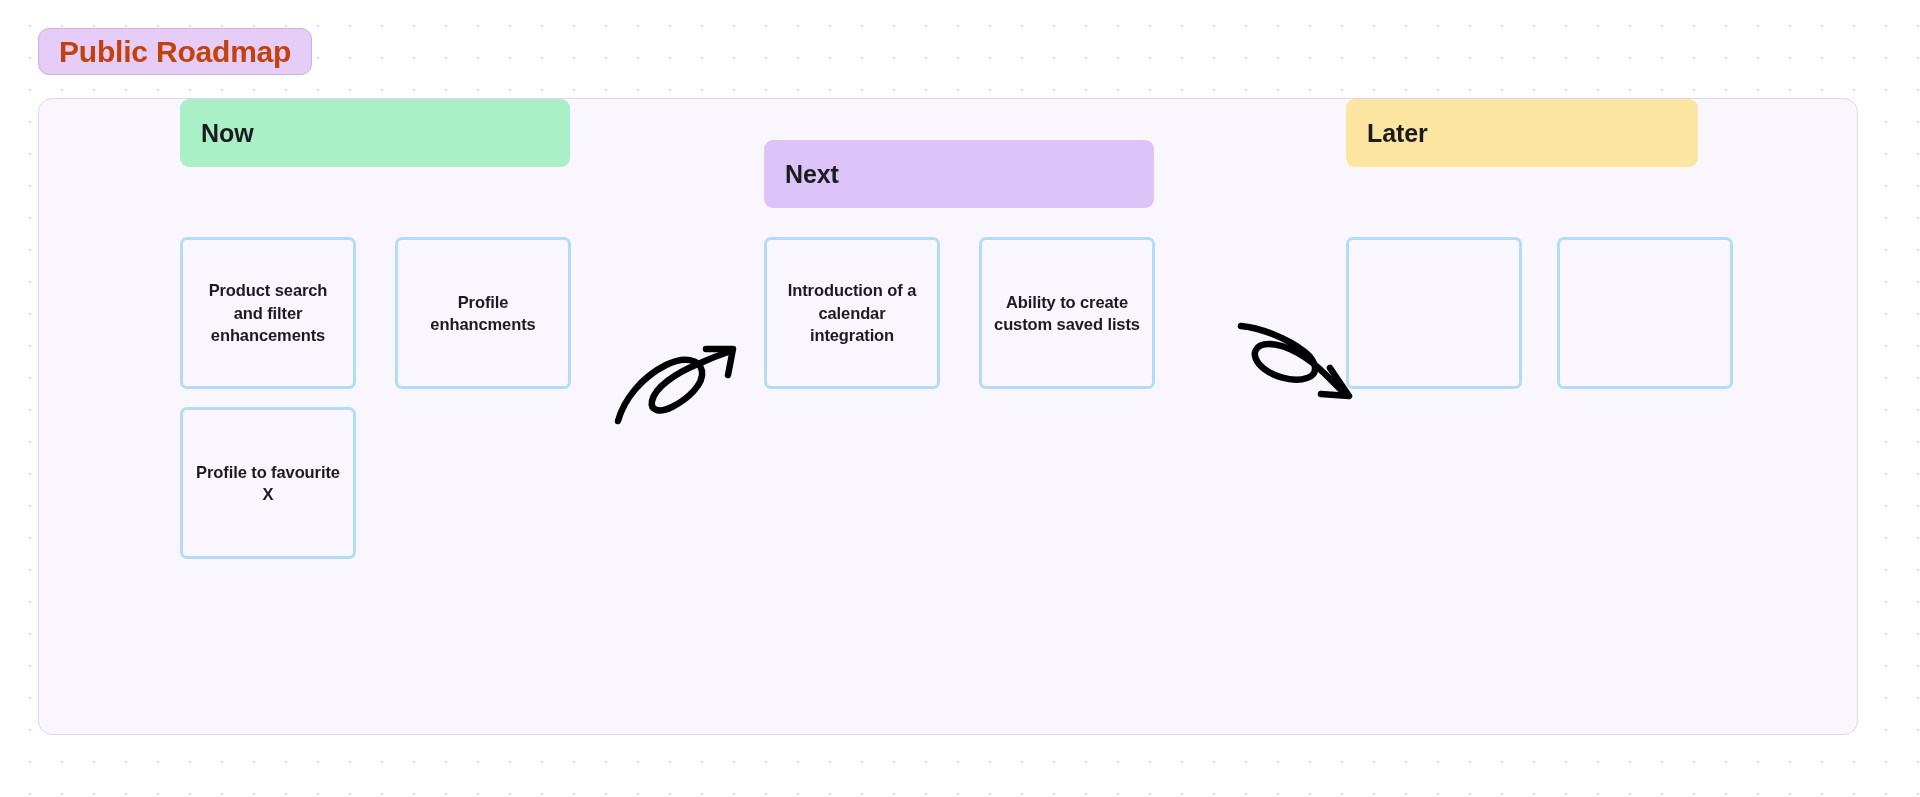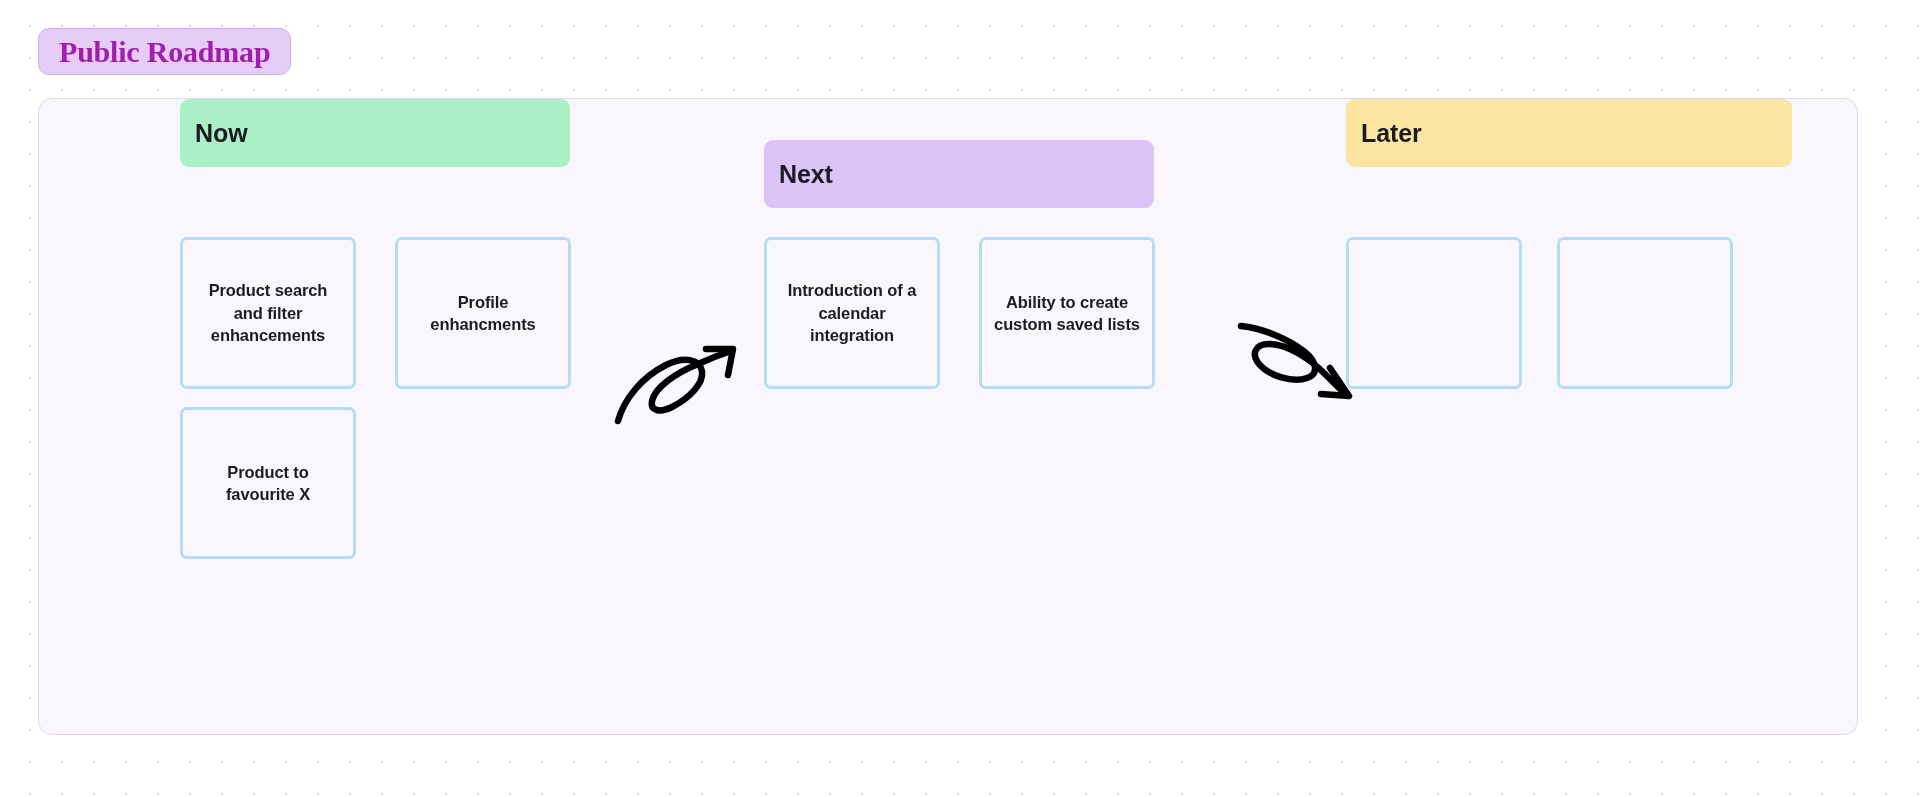--- a/index.html
+++ b/index.html
@@ -30,25 +30,24 @@
     display: flex;
     align-items: center;
     background: #e5cdf8;
     border: 1.5px solid #cbb0e6;
     border-radius: 11px;
     z-index: 5;
   }
   .title-badge-text {
     font-size: 30px;
     font-weight: 700;
-    color: #a21caf;
+    color: #c2410c;
     letter-spacing: -0.2px;
     line-height: 1;
     white-space: nowrap;
-    font-family: Liberation Serif, serif;
   }
 
   
   .frame {
     position: absolute;
     left: 38px;
     top: 98px;
     width: 1820px;
     height: 637px;
     background: #f9f6fd;
@@ -57,28 +56,28 @@
     overflow: hidden;
   }
 
   
   .column {
     position: absolute;
     top: 0;
   }
   .col-now   { left: 141px; width: 390px; }
   .col-next  { left: 725px; width: 390px; }
-  .col-later { left: 1307px; width: 446px; }
+  .col-later { left: 1307px; width: 352px; }
 
   .column-header {
     height: 68px;
     border-radius: 9px;
     display: flex;
     align-items: center;
-    padding-left: 15px;
+    padding-left: 21px;
   }
   .column-header-text {
     font-size: 25px;
     font-weight: 700;
     color: #1c1c20;
     letter-spacing: -0.1px;
     line-height: 1;
   }
 
   .card-row {
@@ -131,21 +130,21 @@
     <div class="card-row" style="top:138px; left:0;">
       <div class="card">
         <span class="card-text">Product search and filter enhancements</span>
       </div>
       <div class="card">
         <span class="card-text">Profile enhancments</span>
       </div>
     </div>
     <div class="card-row" style="top:308px; left:0;">
       <div class="card">
-        <span class="card-text">Product to favourite X</span>
+        <span class="card-text">Profile to favourite X</span>
       </div>
     </div>
   </div>
 
   <div class="column col-next">
     <div class="column-header" style="background:#dcc3f8;margin-top:41px;">
       <span class="column-header-text">Next</span>
     </div>
     <div class="card-row" style="top:138px; left:0;">
       <div class="card">

